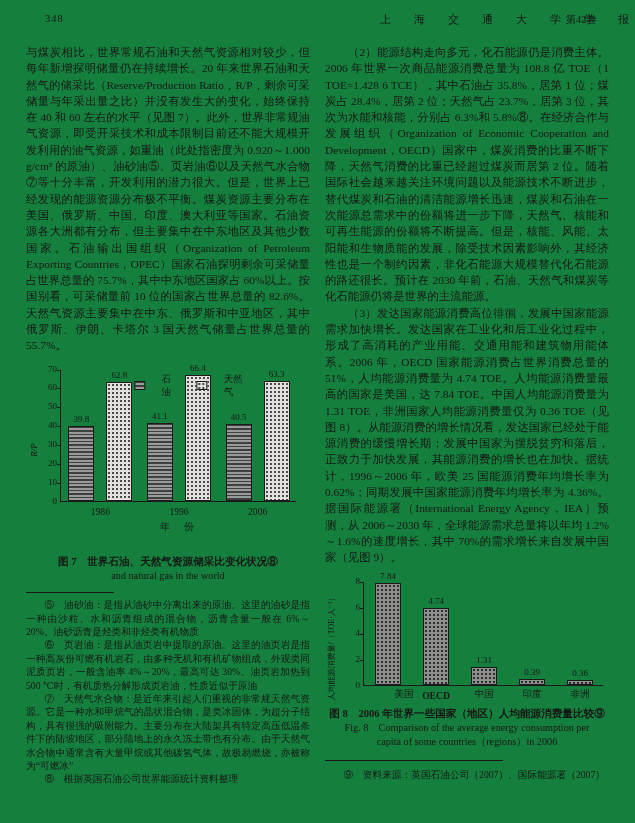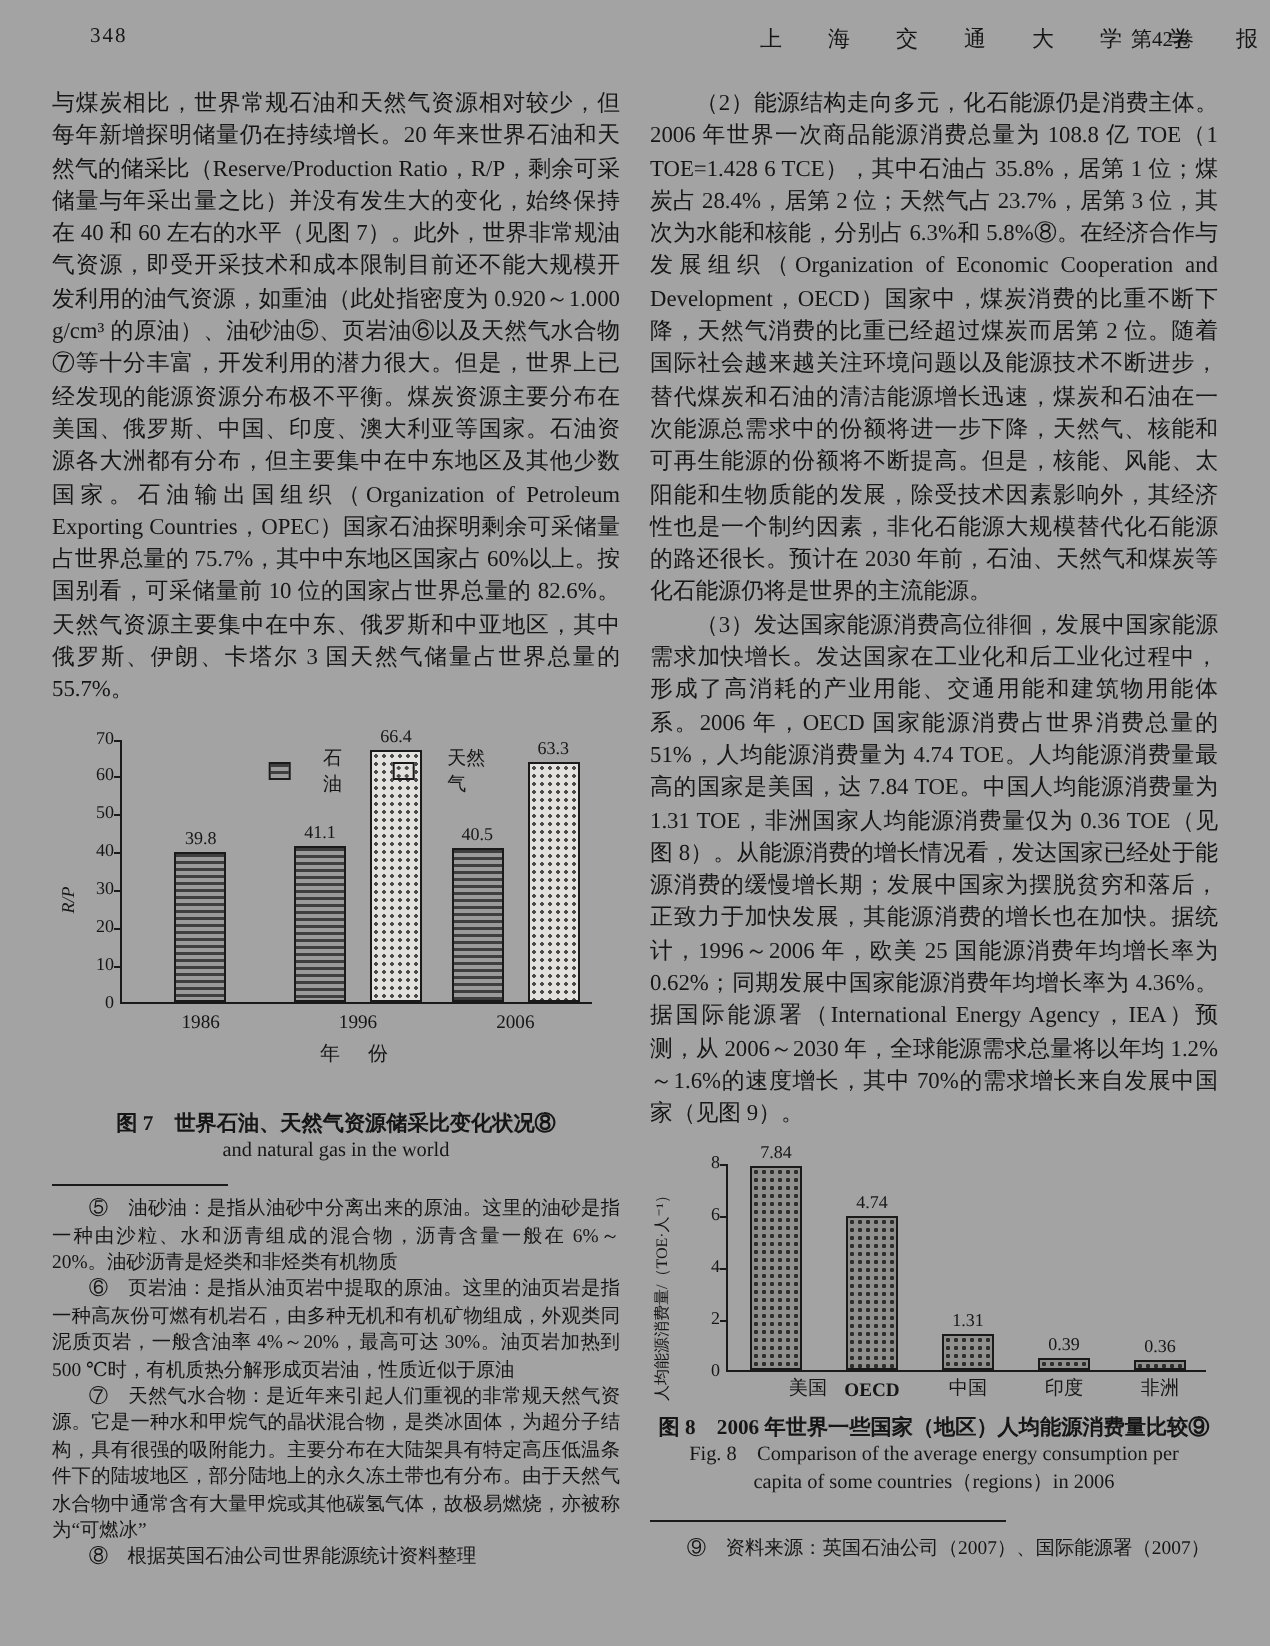--- a/index.html
+++ b/index.html
@@ -1,20 +1,20 @@
 <!DOCTYPE html>
 <html><head>
 <meta charset="utf-8">
 <style>
   * { box-sizing: border-box; margin: 0; padding: 0; }
   html,body { background:#e9e8e4; }
   body { font-family: "Liberation Serif", "DejaVu Serif", serif; }
   .page {
     width: 635px; height: 823px; margin: 0 auto;
-    background: #a3a3a3; color: #161616;
+    background: #15803d; color: #161616;
     overflow: hidden; position: relative;
   }
   
   .header { position: relative; height: 34px; padding: 13px 30px 0; font-size: 10.5px; }
   .page-number { position: absolute; left: 45px; top: 13px; letter-spacing: 1px; }
   .journal-title { position: absolute; left: 0; right: 0; top: 12px; text-align: right; letter-spacing: 6px; font-size: 11px; }
   .volume-label { position: absolute; right: 38px; top: 13px; }
   
   .columns { display: flex; gap: 15px; padding: 10px 26px 0; }
   .col { width: 284px; }
@@ -79,20 +79,23 @@
               <div class="tick-mark" style="top: 56.5714px;"></div>
               <div class="tick-label" style="top: 31.7143px;">50</div>
               <div class="tick-mark" style="top: 37.7143px;"></div>
               <div class="tick-label" style="top: 12.8571px;">60</div>
               <div class="tick-mark" style="top: 18.8571px;"></div>
               <div class="tick-label" style="top: -6px;">70</div>
               <div class="tick-mark" style="top: 0px;"></div>
               <div class="bar-group" style="left: 0px; width: 78.6667px; height: 132px; gap: 12px;">
                 <div class="bar pat-oil" style="height: 75.0514px; width: 26px;">
                   <div class="bar-value">39.8</div>
+                </div>
+                <div class="bar pat-gas" style="height: 118.423px; width: 26px;">
+                  <div class="bar-value">62.8</div>
                 </div>
               </div>
               <div class="x-label" style="left: 0px; width: 78.6667px;">1986</div>
               <div class="bar-group" style="left: 78.6667px; width: 78.6667px; height: 132px; gap: 12px;">
                 <div class="bar pat-oil" style="height: 77.5029px; width: 26px;">
                   <div class="bar-value">41.1</div>
                 </div>
                 <div class="bar pat-gas" style="height: 125.211px; width: 26px;">
                   <div class="bar-value">66.4</div>
                 </div>

